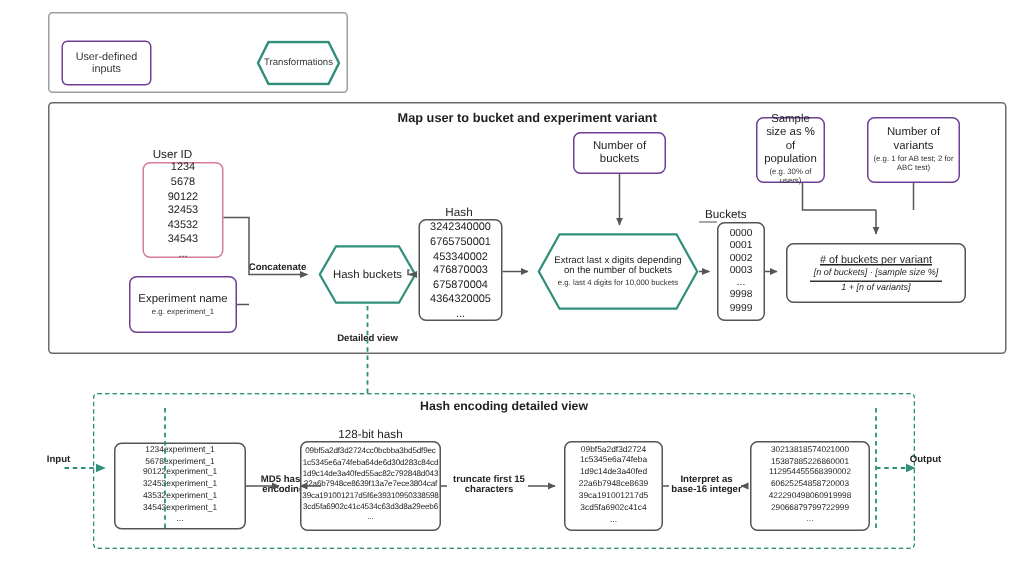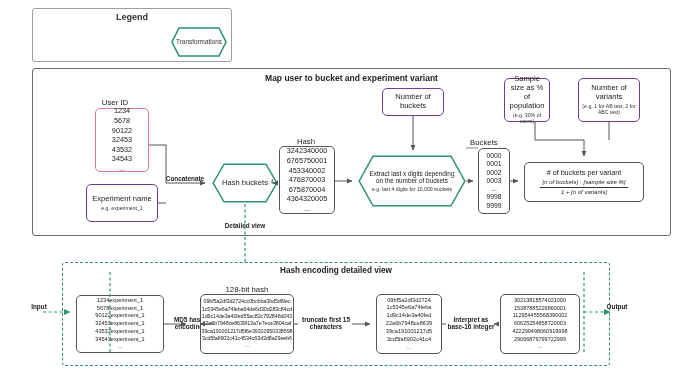--- a/index.html
+++ b/index.html
@@ -71,22 +71,24 @@
   }
   svg.ovl{position:absolute;left:0;top:0;width:679px;height:380px;pointer-events:none;}
   .frac{display:flex;flex-direction:column;align-items:center;font-style:italic;font-size:6px;line-height:1.25;}
   .frac .num{border-bottom:1px solid #333;padding:0 2px 0.5px 2px;}
   .frac .den{padding:0.5px 2px 0 2px;}
 </style>
 </head>
 <body>
 
 <div class="abs" id="legend">
-  <div class="title">Legend</div>
-
+
+  <div class="lg-box" id="lg-user">
+    <span>User-defined inputs</span>
+  </div>
 
 
   <div class="lg-box" id="lg-trans">
     <svg class="hex-bg" viewBox="0 0 56 30" preserveAspectRatio="none">
       <polygon points="8,1 48,1 55,15 48,29 8,29 1,15" fill="#ffffff" stroke="#2f8f7a" stroke-width="1.6"></polygon>
     </svg>
     <span style="position:relative;z-index:2;font-size:6.4px;">Transformations</span>
   </div>
 </div>
 
@@ -163,21 +165,21 @@
   <div class="nodetitle">Sample size as % of population</div>
   <div class="small-note">(e.g. 30% of users)</div>
 </div>
 
 <div class="node user-node" style="left:578px;top:78px;width:62px;height:44px;padding:2px;">
   <div class="nodetitle">Number of variants</div>
   <div class="small-note">(e.g. 1 for AB test; 2 for ABC test)</div>
 </div>
 
 <div class="node plain-node" style="left:524px;top:162px;width:120px;height:40px;">
-  <div style="font-size:7.2px;margin-bottom:2px;"># of buckets per variant</div>
+  <div style="font-size:7.2px;margin-bottom:2px;text-decoration:underline;"># of buckets per variant</div>
   <div class="frac">
     <span class="num">[n of buckets] · [sample size %]</span>
     <span class="den">1 + [n of variants]</span>
   </div>
 </div>
 
 <div class="abs" id="detailpanel">
   <div class="ptitle">Hash encoding detailed view</div>
 </div>
 

